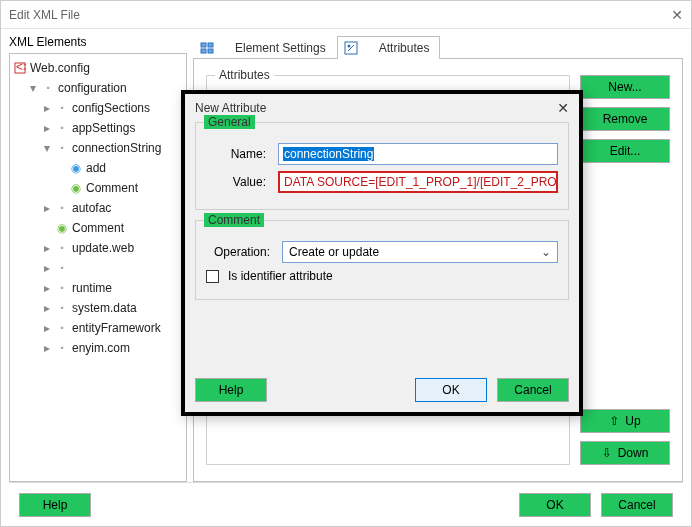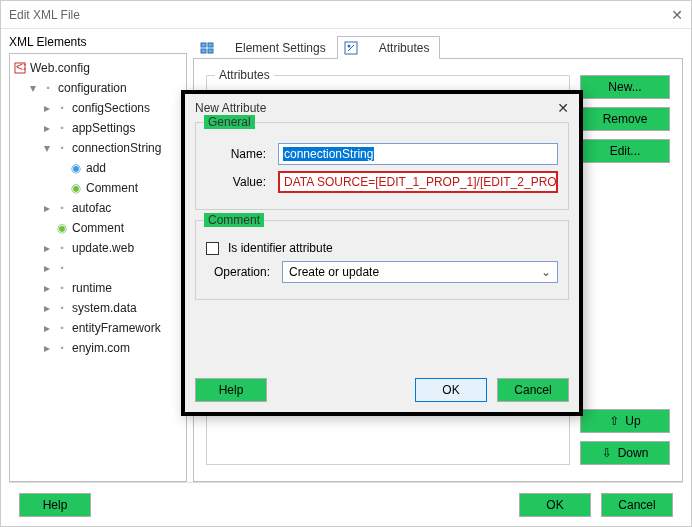--- a/index.html
+++ b/index.html
@@ -304,33 +304,33 @@
       <div class="form-row">
         <span class="lbl">Value:</span>
         <div class="input redbox">
             <span>DATA SOURCE=[EDIT_1_PROP_1]/[EDIT_2_PROP_</span>
           </div>
       </div>
     </div>
 
     <div class="groupbox">
       <div class="glegend">Comment</div>
+      <div class="form-row op-row">
+        <span class="lbl">Operation:</span>
+        <div class="select">
+          <span>Create or update</span>
+          <span class="chev">⌄</span>
+        </div>
+      </div>
       <div class="form-row">
         <label class="inline">
           <span class="checkbox"></span>
           <span>Is identifier attribute</span>
         </label>
       </div>
-      <div class="form-row op-row">
-        <span class="lbl">Operation:</span>
-        <div class="select">
-          <span>Create or update</span>
-          <span class="chev">⌄</span>
-        </div>
-      </div>
     </div>
   </div>
   <div class="dfoot">
     <div class="btn">
         <span>Help</span>
       </div>
     <div class="spacer"></div>
     <div class="btn btn-primary">
         <span>OK</span>
       </div>

